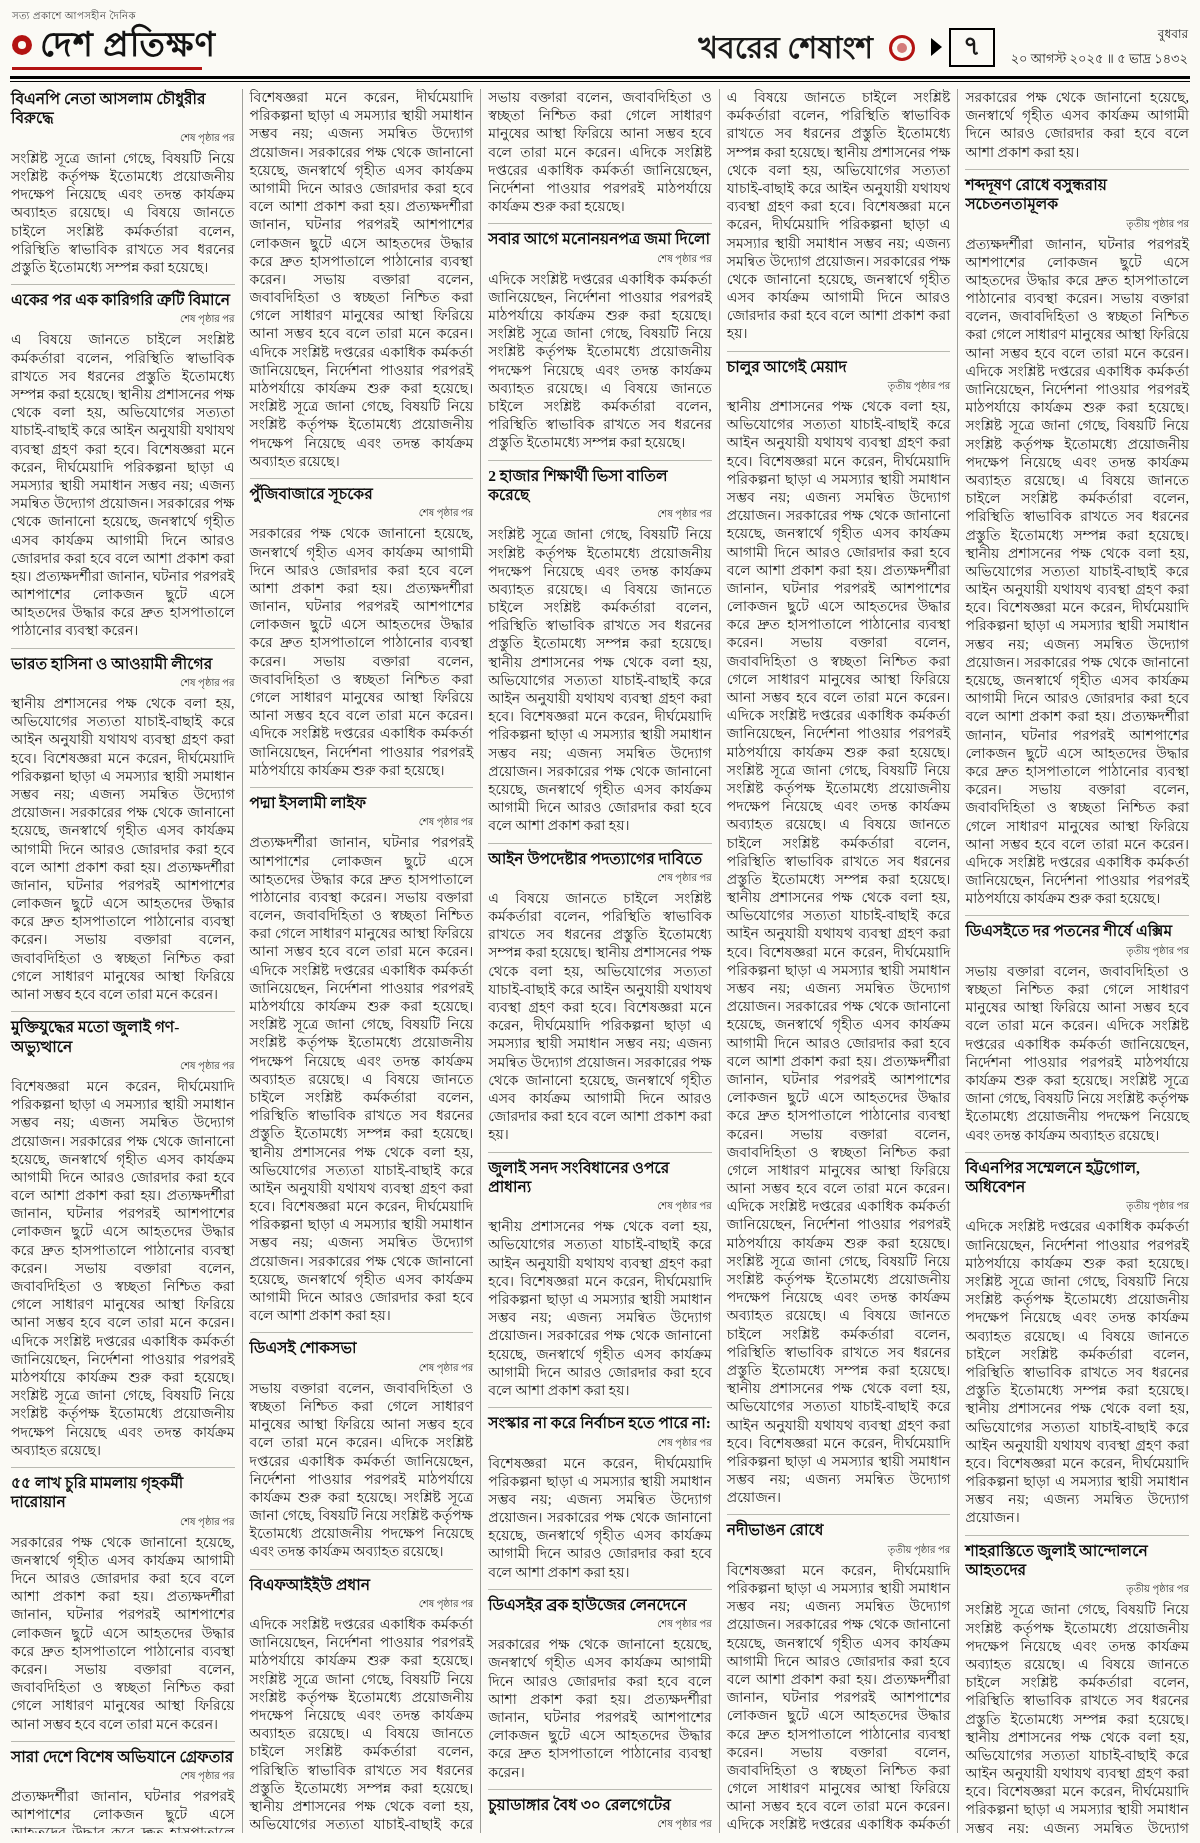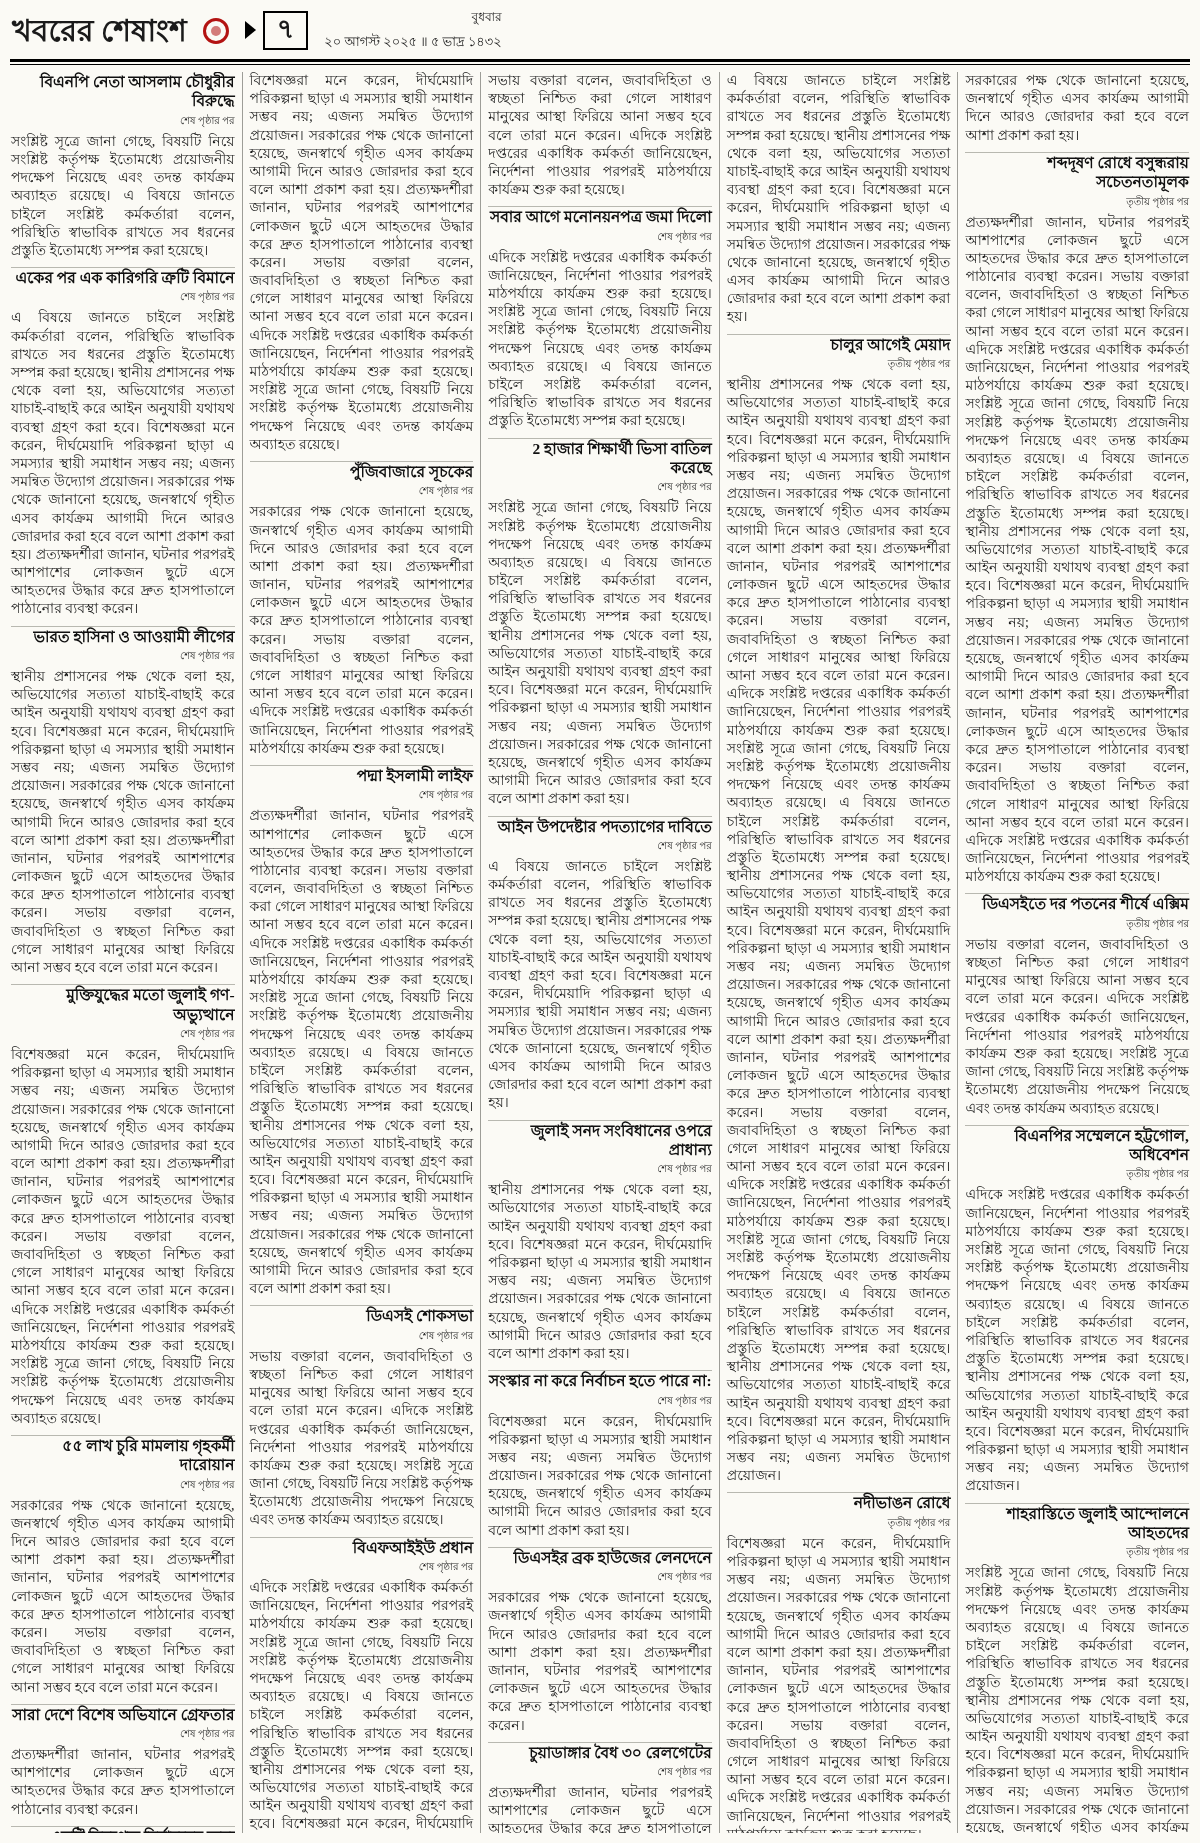--- a/index.html
+++ b/index.html
@@ -36,31 +36,39 @@
   .head-rule { height:3px; background:#000; }
   .head-rule-thin { height:1px; background:#000; margin-top:2px; }
 
   
   .page-columns { flex:1; display:flex; margin-top:7px; overflow:hidden; }
   .col { flex:1 1 0; padding:0 7px; overflow:hidden; }
   .col:first-child { padding-left:1px; }
   .col:last-child { padding-right:1px; }
   .col + .col { border-left:1px solid #9d9d97; }
 
-  .article + .article { margin-top:7px; border-top:1px solid #b8b8b0; }
-  .headline { font-size:15.5px; line-height:1.25; font-weight:bold; text-align:right; margin-bottom:2px; color:#101010; }
+  .article + .article { margin-top:7px; padding-top:5px; border-top:1px solid #b8b8b0; }
+  .headline { font-size:15.5px; line-height:1.25; font-weight:bold; text-align:left; margin-bottom:2px; color:#101010; }
   .jump { font-size:10px; text-align:right; color:#272727; margin-bottom:3px; }
   .body-text { font-size:14px; line-height:1.3; text-align:justify; color:#1c1c1c; }
 </style>
 </head>
 <body>
 
 <div class="page">
 
   <header class="masthead">
+    <div class="logo-block">
+      <div class="tagline">সত্য প্রকাশে আপসহীন দৈনিক</div>
+      <div class="logo-row">
+        <span class="logo-sun"></span>
+        <span class="logo-title">দেশ প্রতিক্ষণ</span>
+      </div>
+      <div class="logo-underline"></div>
+    </div>
 
     <div class="head-right">
       <div class="section-title">খবরের শেষাংশ</div>
       <span class="seal"></span>
       <div class="page-box">
         <span class="pointer"></span>
         <span class="page-num">৭</span>
       </div>
       <div class="daydate">
         <div class="day">বুধবার</div>

